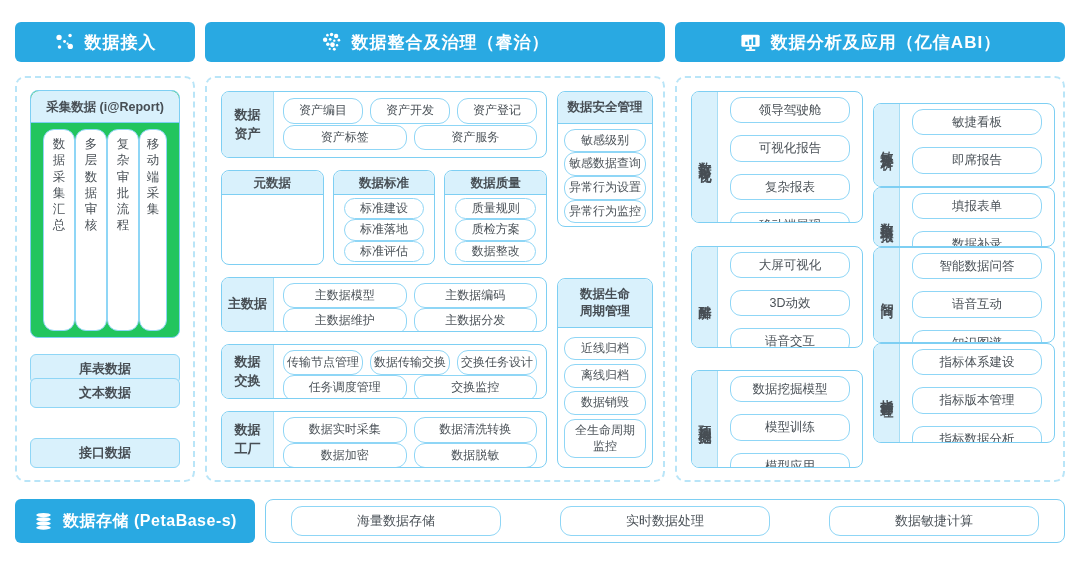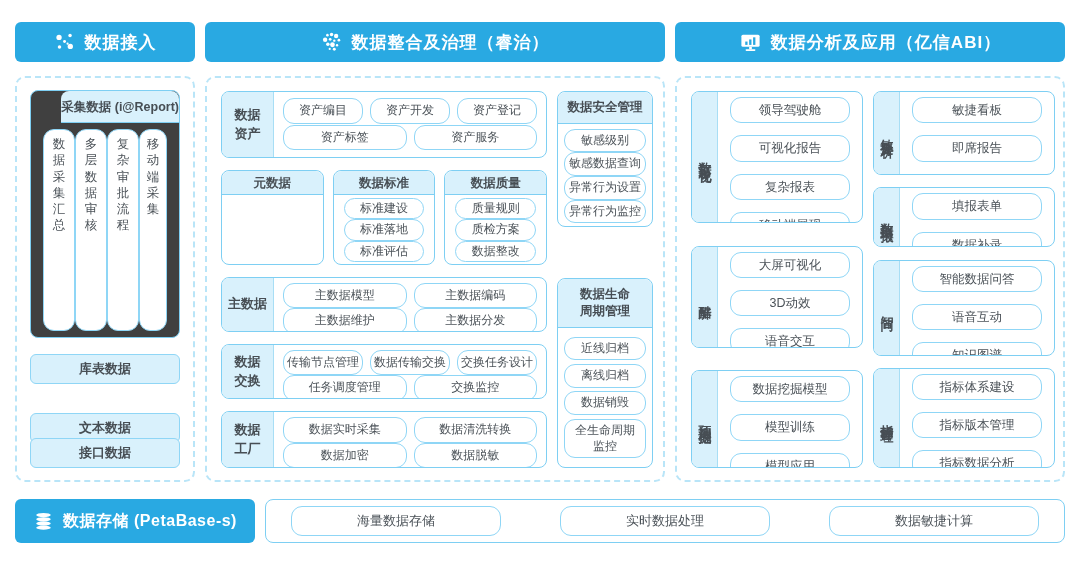--- a/index.html
+++ b/index.html
@@ -22,21 +22,21 @@
   #panel-analytics{left:675px;width:390px;}
 
   
   .pill{background:#fff;border:1px solid #8fd6f6;border-radius:11px;text-align:center;
         color:#4b5258;font-size:12px;line-height:1.3;padding:4px 3px;white-space:pre-line;}
   .band{background:#d9f1fc;border-bottom:1px solid #7ecff3;text-align:center;
         font-weight:600;color:#474e54;border-radius:8px 8px 0 0;}
 
   
   .collect-box{position:absolute;left:13px;right:13px;top:12px;height:248px;
-               border:1px solid #7ecff3;border-radius:8px;background:#404040;display:flex;flex-direction:column;align-items:flex-end;}
+               border:1px solid #7ecff3;border-radius:8px;background:#22c55e;display:flex;flex-direction:column;}
   .collect-title{height:32px;line-height:32px;font-size:12.5px;}
   .collect-body{flex:1;display:flex;justify-content:space-evenly;padding:6px 12px;}
   .collect-body .pill{padding:6px 3px;font-size:12.5px;}
   .source-box{position:absolute;left:13px;right:13px;height:30px;background:#d9f1fc;
               border:1px solid #8fd6f6;border-radius:6px;display:flex;align-items:center;justify-content:center;
               font-size:13px;font-weight:600;color:#474e54;}
 
   
   .gv-left{position:absolute;left:14px;top:13px;width:326px;bottom:12px;
            display:flex;flex-direction:column;justify-content:space-between;gap:12px;}
@@ -58,22 +58,22 @@
   .vbox{border:1px solid #7ecff3;border-radius:8px;background:#fff;display:flex;flex-direction:column;}
   .vbox-title{font-size:12.5px;padding:7px 2px;line-height:1.35;white-space:pre-line;}
   .vbox-body{flex:1;display:flex;flex-direction:column;justify-content:space-evenly;padding:5px 6px;}
   .vbox-body .pill{padding:3px 1px;}
   #box-security{height:136px;}
   #box-lifecycle{height:190px;}
 
   
   .an-left{position:absolute;left:14px;top:13px;width:172px;bottom:12px;
            display:flex;flex-direction:column;justify-content:space-between;}
-  .an-right{position:absolute;left:196px;width:182px;top:13px;bottom:12px;
-            display:flex;flex-direction:column;justify-content:space-between;}
+  .an-right{position:absolute;left:196px;width:182px;top:0;bottom:12px;
+            display:flex;flex-direction:column;justify-content:center;}
   .vsec{border:1px solid #7ecff3;border-radius:8px;background:#fff;display:flex;overflow:hidden;}
   .vsec .vlbl{width:26px;background:#d9f1fc;border-right:1px solid #a8def5;display:flex;align-items:center;
               justify-content:center;font-size:13px;font-weight:600;color:#474e54;
               writing-mode:vertical-lr;text-orientation:upright;letter-spacing:2px;}
   .vsec .vitems{flex:1;display:flex;flex-direction:column;justify-content:space-evenly;padding:5px 12px;gap:12px;}
   .vitems .pill{padding:4px 2px;font-size:12.5px;}
   #sec-visual{height:132px;} #sec-cool{height:102px;} #sec-mining{height:98px;}
   #sec-agile{height:84px;} #sec-filling{height:60px;} #sec-zhiwen{height:96px;} #sec-metrics{height:100px;}
 
   
@@ -142,21 +142,21 @@
     <div class="collect-box">
       <div class="band collect-title">采集数据 (i@Report)</div>
       <div class="collect-body">
         <div class="pill">数据采集汇总</div>
         <div class="pill">多层数据审核</div>
         <div class="pill">复杂审批流程</div>
         <div class="pill">移动端采集</div>
       </div>
     </div>
     <div class="source-box" style="top:276px">库表数据</div>
-    <div class="source-box" style="top:335px">文本数据</div>
+    <div class="source-box" style="top:300px">文本数据</div>
     <div class="source-box" style="top:360px">接口数据</div>
   </div>
 
   <div class="panel" id="panel-govern">
     <div class="gv-left">
 
       <div class="lrow" style="height:70px">
         <div class="lbl">数据
 资产</div>
         <div class="rows">

